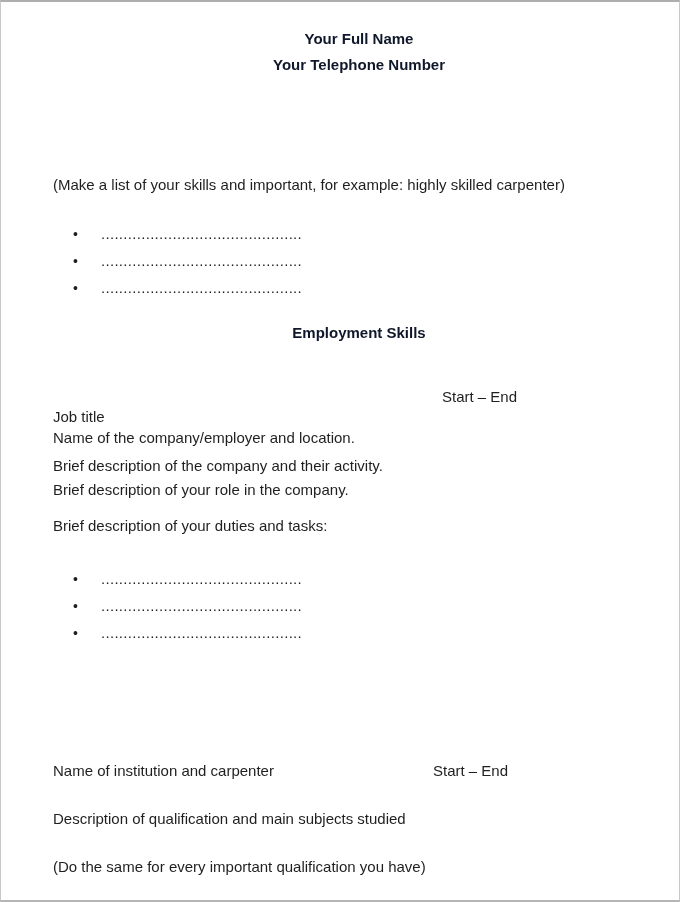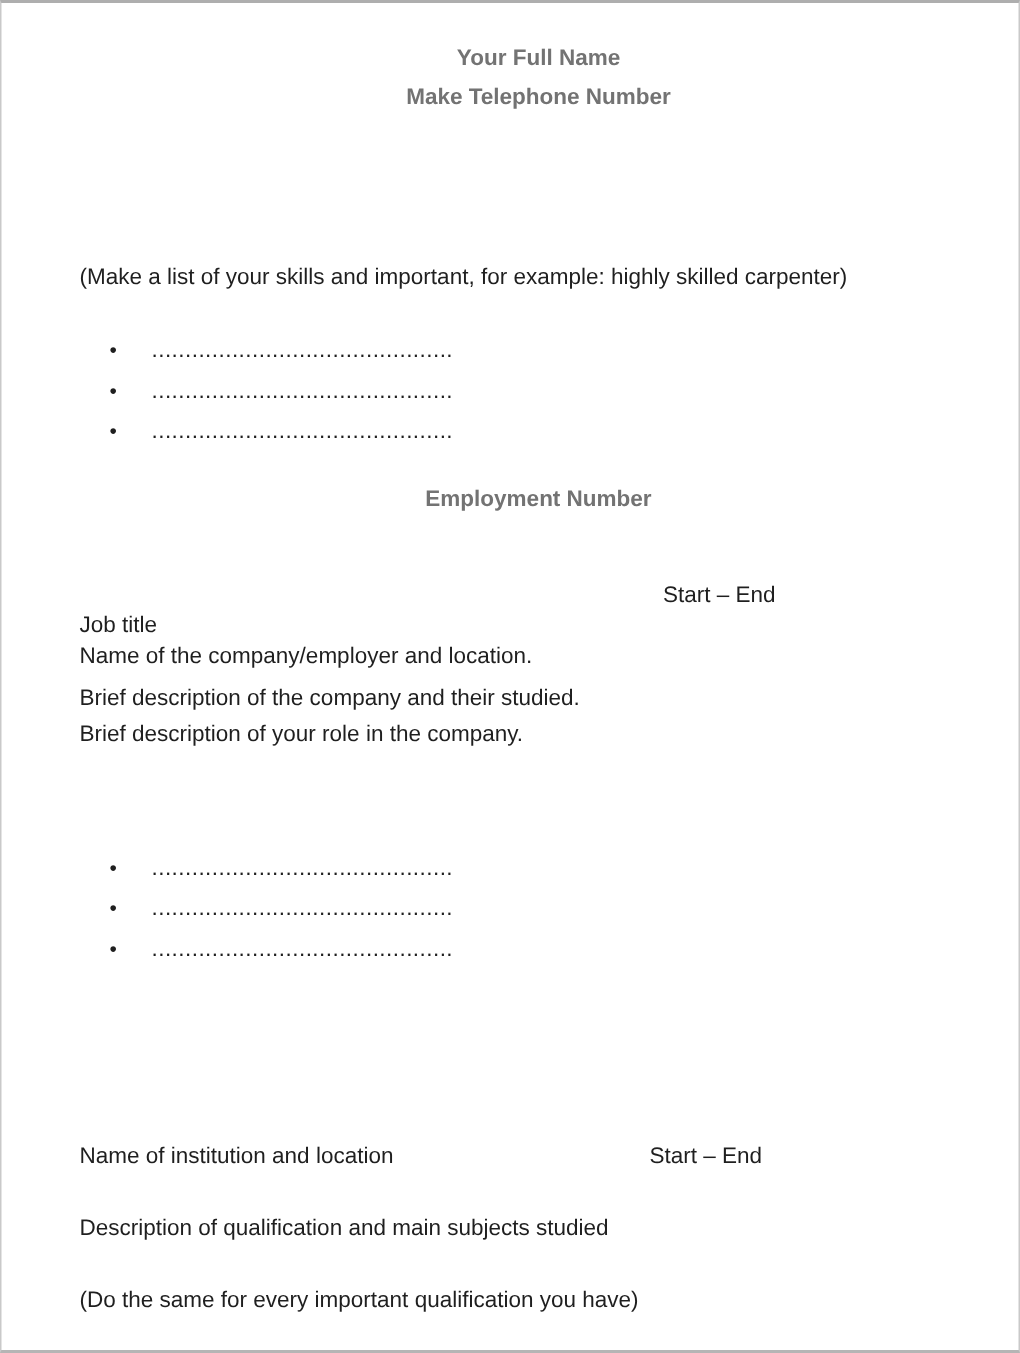--- a/index.html
+++ b/index.html
@@ -23,21 +23,21 @@
     overflow: hidden;
   }
   .abs { position: absolute; line-height: 18px; }
   .centered {
     left: 52px;
     width: 612px;
     text-align: center;
   }
   .heading {
     font-weight: 700;
-    color: #737373;
+    color: #0f172a;
   }
   .body-line {
     left: 52px;
     right: 16px;
   }
   .bullet-list {
     left: 72px;
     margin: 0;
     padding: 0;
     list-style: none;
@@ -57,65 +57,66 @@
     letter-spacing: 0.3px;
     white-space: nowrap;
   }
 </style>
 </head>
 <body>
 
 <div class="page">
 
   <div class="abs centered heading" style="top:28px">Your Full Name</div>
-  <div class="abs centered heading" style="top:54px">Make Telephone Number</div>
+  <div class="abs centered heading" style="top:54px">Your Telephone Number</div>
 
   <div class="abs body-line" style="top:174px">(Make a list of your skills and important, for example: highly skilled carpenter)</div>
 
   <ul class="abs bullet-list" style="top:218px">
     <li>
       <span class="marker">•</span>
       <span class="dots">.............................................</span>
     </li>
     <li>
       <span class="marker">•</span>
       <span class="dots">.............................................</span>
     </li>
     <li>
       <span class="marker">•</span>
       <span class="dots">.............................................</span>
     </li>
   </ul>
 
-  <div class="abs centered heading" style="top:322px">Employment Number</div>
+  <div class="abs centered heading" style="top:322px">Employment Skills</div>
 
   <div class="abs" style="top:406px; left:52px">Job title</div>
   <div class="abs" style="top:386px; left:441px">Start – End</div>
 
   <div class="abs body-line" style="top:427px">Name of the company/employer and location.</div>
-  <div class="abs body-line" style="top:455px">Brief description of the company and their studied.</div>
+  <div class="abs body-line" style="top:455px">Brief description of the company and their activity.</div>
   <div class="abs body-line" style="top:479px">Brief description of your role in the company.</div>
 
+  <div class="abs body-line" style="top:515px">Brief description of your duties and tasks:</div>
 
   <ul class="abs bullet-list" style="top:563px">
     <li>
       <span class="marker">•</span>
       <span class="dots">.............................................</span>
     </li>
     <li>
       <span class="marker">•</span>
       <span class="dots">.............................................</span>
     </li>
     <li>
       <span class="marker">•</span>
       <span class="dots">.............................................</span>
     </li>
   </ul>
 
 
-  <div class="abs" style="top:760px; left:52px">Name of institution and location</div>
+  <div class="abs" style="top:760px; left:52px">Name of institution and carpenter</div>
   <div class="abs" style="top:760px; left:432px">Start – End</div>
 
   <div class="abs body-line" style="top:808px">Description of qualification and main subjects studied</div>
 
   <div class="abs body-line" style="top:856px">(Do the same for every important qualification you have)</div>
 
 </div>
 
 </body></html>

